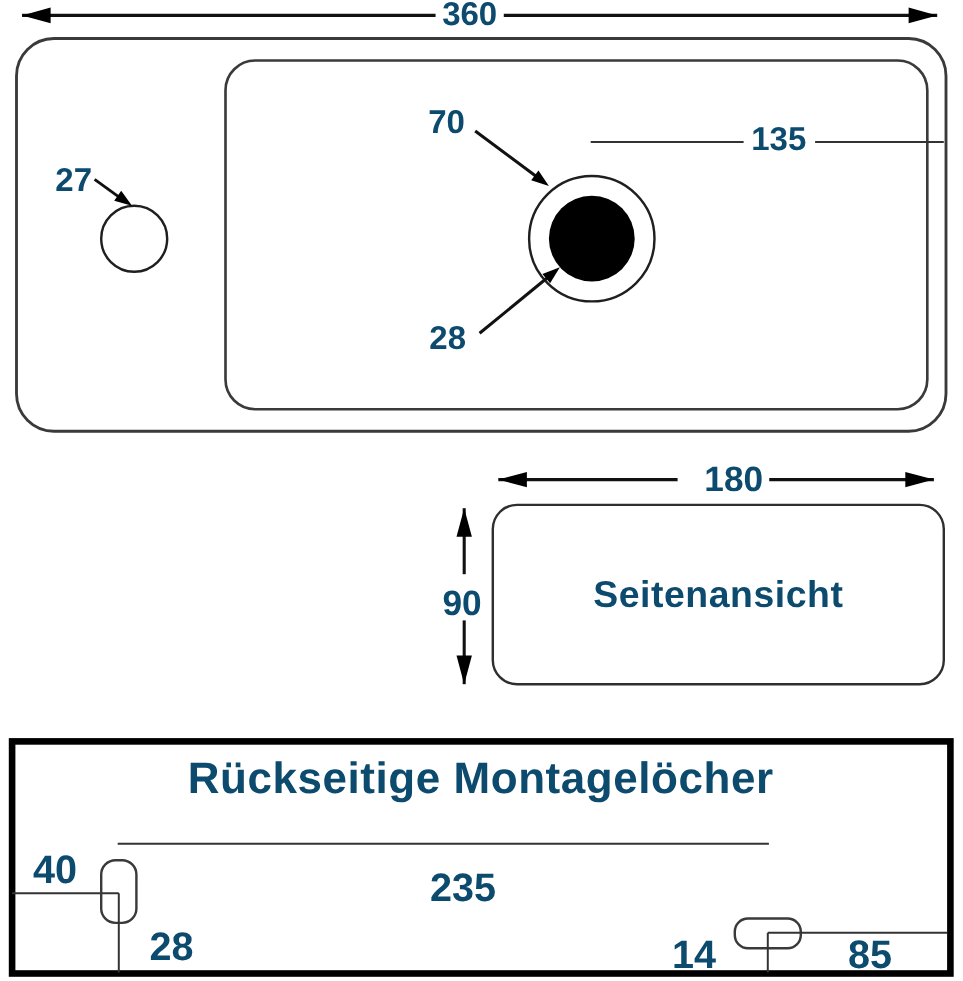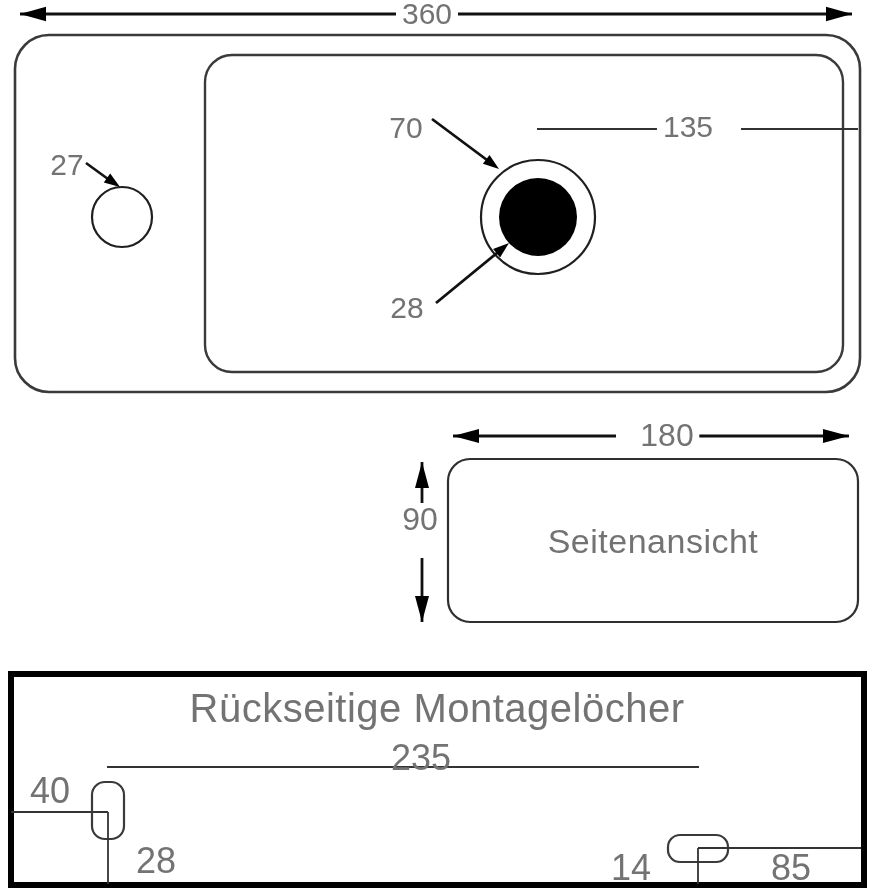--- a/index.html
+++ b/index.html
@@ -18,23 +18,24 @@
   }
   #drawing {
     position: absolute;
     left: 0;
     top: 0;
   }
   .label {
     position: absolute;
     transform: translate(-50%, -50%);
     white-space: nowrap;
-    color: #737373;
+    color: #0c4a6e;
     line-height: 1;
     text-align: left;
+    font-weight: bold;
   }
   .on-line {
     background: #ffffff;
     padding: 0 6px;
   }
   .num-top  { font-size: 30px; }
   .num-side { font-size: 32px; }
   .num-bot  { font-size: 36px; }
   .side-name { font-size: 34px; letter-spacing: 0.5px; }
   .panel-title { font-size: 40px; letter-spacing: 0.5px; }
@@ -93,35 +94,35 @@
 
     <rect x="668" y="835" width="60" height="27" rx="12" ry="12" fill="none" stroke="#3a3a3a" stroke-width="2.2"></rect>
     <line x1="698" y1="848" x2="861" y2="848" stroke="#333" stroke-width="1.8"></line>
     <line x1="698" y1="848" x2="698" y2="884" stroke="#333" stroke-width="1.8"></line>
   </svg>
 
   <div class="label num-top on-line" style="left:427px; top:14px;">360</div>
 
   <div class="label num-top" style="left:67px; top:165px;">27</div>
 
-  <div class="label num-top" style="left:406px; top:128px;">70</div>
+  <div class="label num-top" style="left:406px; top:112px;">70</div>
 
   <div class="label num-top" style="left:407px; top:308px;">28</div>
 
-  <div class="label num-top on-line" style="left:688px; top:127px;">135</div>
+  <div class="label num-top on-line" style="left:708px; top:127px;">135</div>
 
   <div class="label num-side on-line" style="left:651px; top:435px;margin-left:16px;">180</div>
 
-  <div class="label num-side on-line" style="left:420px; top:519px;">90</div>
+  <div class="label num-side on-line" style="left:420px; top:548px;">90</div>
 
   <div class="label panel-title" style="left:437px; top:708px;">Rückseitige Montagelöcher</div>
 
   <div class="label side-name" style="left:653px; top:541px;">Seitenansicht</div>
 
-  <div class="label num-bot" style="left:421px; top:758px;">235</div>
+  <div class="label num-bot" style="left:421px; top:807px;">235</div>
 
   <div class="label num-bot" style="left:50px; top:791px;">40</div>
 
   <div class="label num-bot" style="left:156px; top:861px;">28</div>
 
   <div class="label num-bot" style="left:791px; top:826px;margin-top:42px;">85</div>
 
   <div class="label num-bot" style="left:631px; top:868px;">14</div>
 
 </div>

